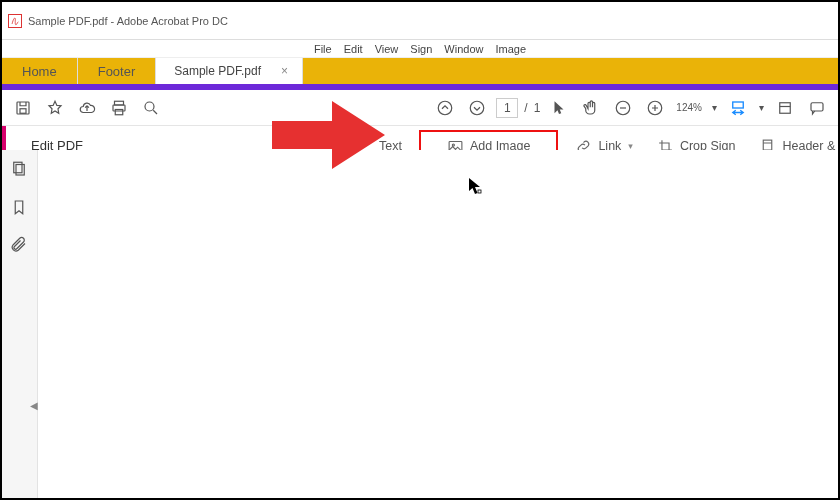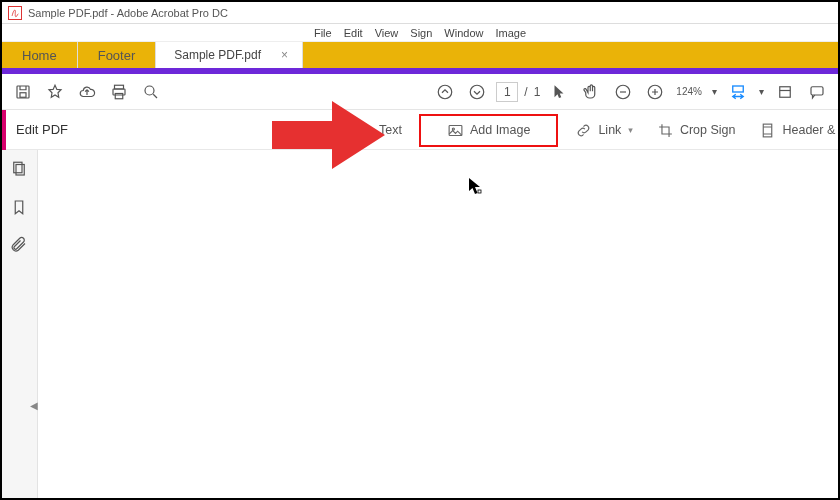--- a/index.html
+++ b/index.html
@@ -1,18 +1,18 @@
 <!DOCTYPE html>
 <html><head>
 <meta charset="utf-8">
 <style>
   * { box-sizing: border-box; margin: 0; padding: 0; font-family: "Segoe UI", Arial, sans-serif; }
   body { width: 840px; height: 500px; background: #fff; border: 2px solid #000; overflow: hidden; position: relative; }
 
-  .titlebar { height: 22px; display: flex; align-items: center; padding: 2px 6px; font-size: 11px; color: #555; border-bottom: 1px solid #ddd; }
+  .titlebar { height: 38px; display: flex; align-items: center; padding: 2px 6px; font-size: 11px; color: #555; border-bottom: 1px solid #ddd; }
   .titlebar .app-icon { width: 14px; height: 14px; background: #fff; border: 1px solid #d33; display: flex; align-items: center; justify-content: center; margin-right: 6px; }
   .titlebar .app-icon svg { width: 10px; height: 10px; }
 
   .menubar { height: 18px; display: flex; align-items: center; padding: 0 6px; font-size: 11px; color: #444; gap: 12px; border-bottom: 1px solid #eee; justify-content: center; }
   .menubar span { cursor: default; }
 
   .tabbar { height: 32px; display: flex; align-items: stretch; background: #eab308; border-bottom: 6px solid #6d28d9; }
   .tabbar .tab { display: flex; align-items: center; padding: 0 20px; font-size: 13px; color: #555; border-right: 1px solid #ddd; cursor: default; }
   .tabbar .filetab { background: #fff; display: flex; align-items: center; padding: 0 14px 0 18px; font-size: 12px; color: #444; gap: 20px; border-right: 1px solid #ddd; }
   .tabbar .filetab .close { color: #888; font-size: 12px; cursor: pointer; }
@@ -21,21 +21,21 @@
   .toolbar .spacer { flex: 1; }
   .toolbar .ico { width: 26px; height: 26px; display: flex; align-items: center; justify-content: center; color: #555; cursor: pointer; }
   .toolbar .ico svg { width: 18px; height: 18px; }
   .toolbar .pagebox { display: flex; align-items: center; gap: 6px; font-size: 12px; color: #555; }
   .toolbar .pagebox .num { width: 22px; height: 20px; border: 1px solid #ccc; display: flex; align-items: center; justify-content: center; font-size: 12px; }
   .toolbar .zoomtxt { font-size: 10px; color: #555; margin: 0 2px; }
   .toolbar .split-blue svg { color: #1a8cff; }
 
   .editbar { height: 40px; display: flex; align-items: center; border-bottom: 1px solid #e8e8e8; position: relative; }
   .editbar .accent { width: 4px; height: 40px; background: #d6006c; }
-  .editbar .title { font-size: 13px; color: #333; margin-left: 10px; }
+  .editbar .title { font-size: 13px; color: #333; margin-left: 25px; }
   .editbar .tools { position: absolute; left: 370px; top: 0; height: 40px; display: flex; align-items: center; gap: 10px; }
   .editbar .tool { display: flex; align-items: center; gap: 6px; font-size: 12.5px; color: #555; padding: 4px 7px; cursor: pointer; white-space: nowrap; }
   .editbar .tool svg { width: 17px; height: 17px; color: #666; }
   .editbar .tool .caret { font-size: 9px; color: #888; margin-left: 1px; }
   .editbar .tool.highlight { border: 2.5px solid #e11; padding: 6px 26px; }
 
   .workarea { position: absolute; top: 148px; left: 0; right: 0; bottom: 0; display: flex; }
   .leftrail { width: 36px; background: #f6f6f6; border-right: 1px solid #e3e3e3; display: flex; flex-direction: column; align-items: center; padding-top: 10px; gap: 18px; position: relative; }
   .leftrail .ico { width: 20px; height: 20px; color: #555; cursor: pointer; }
   .leftrail .ico svg { width: 18px; height: 18px; }

